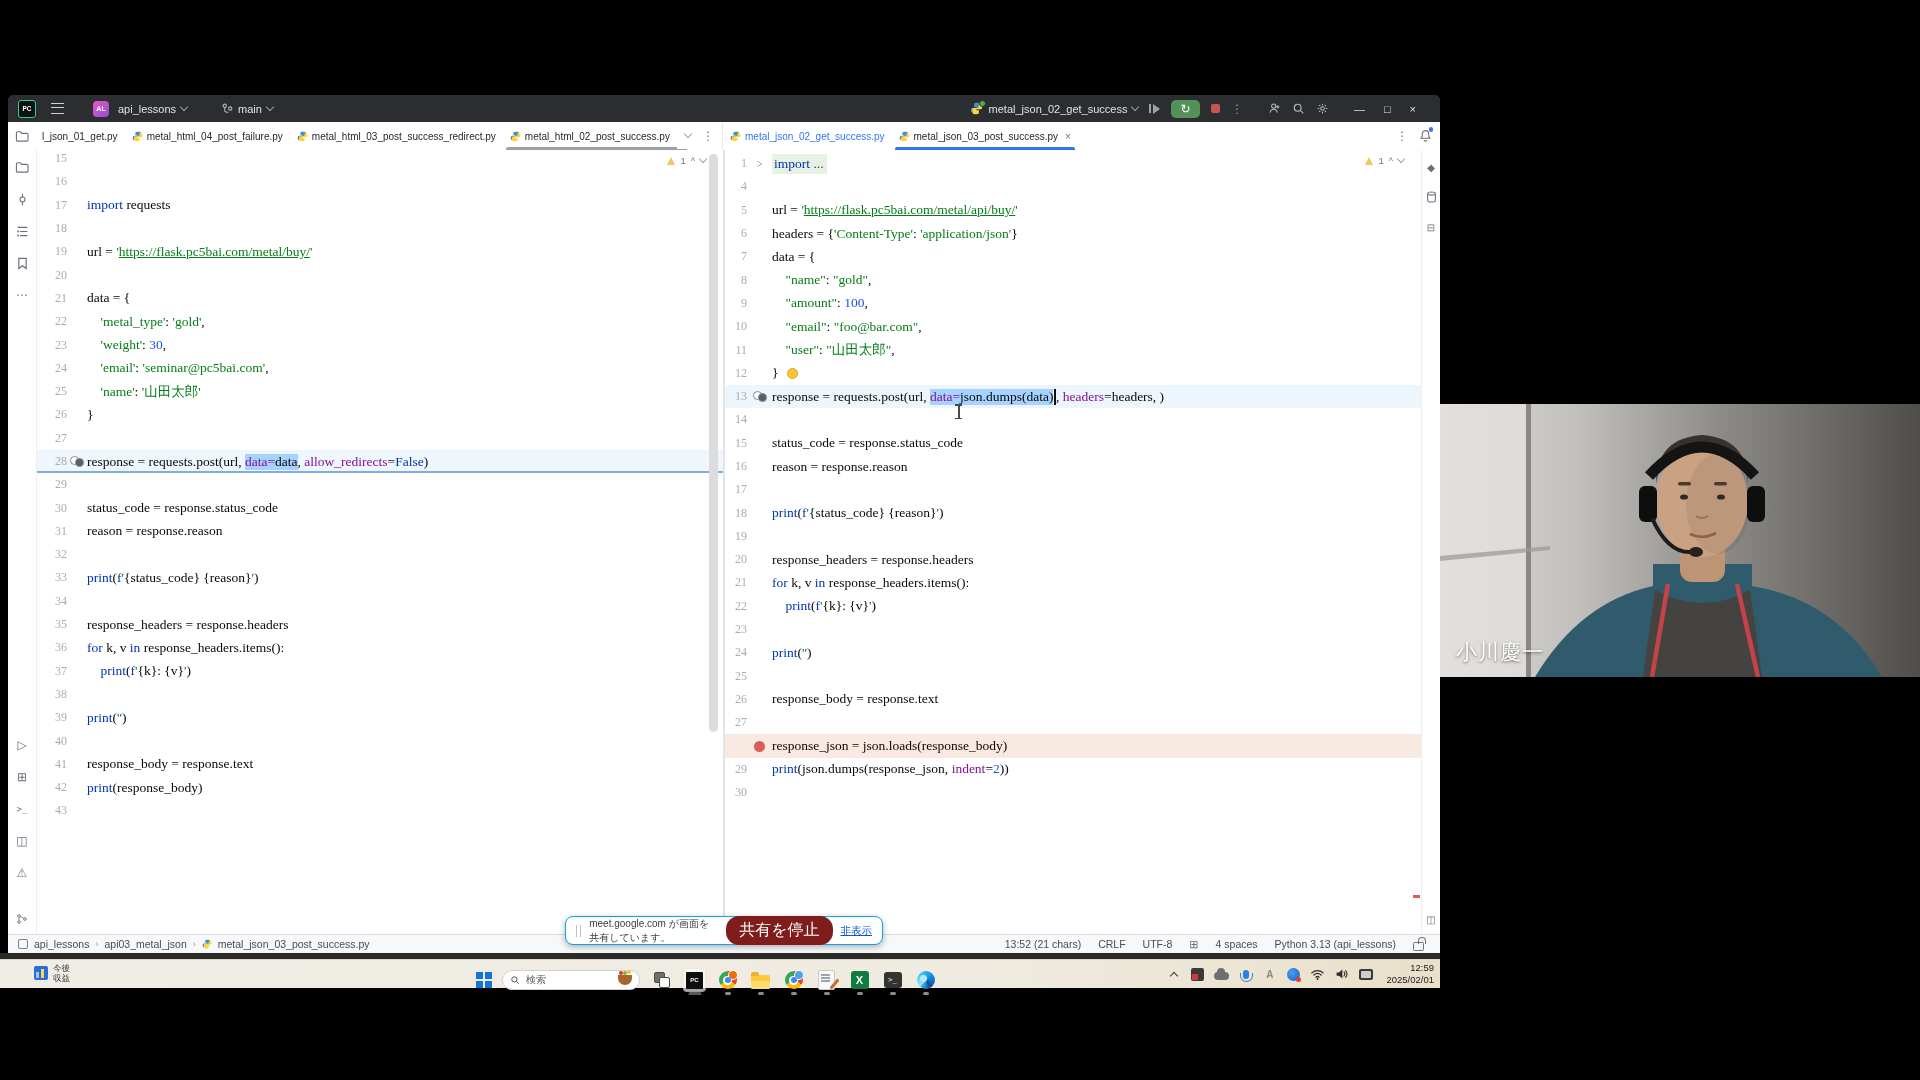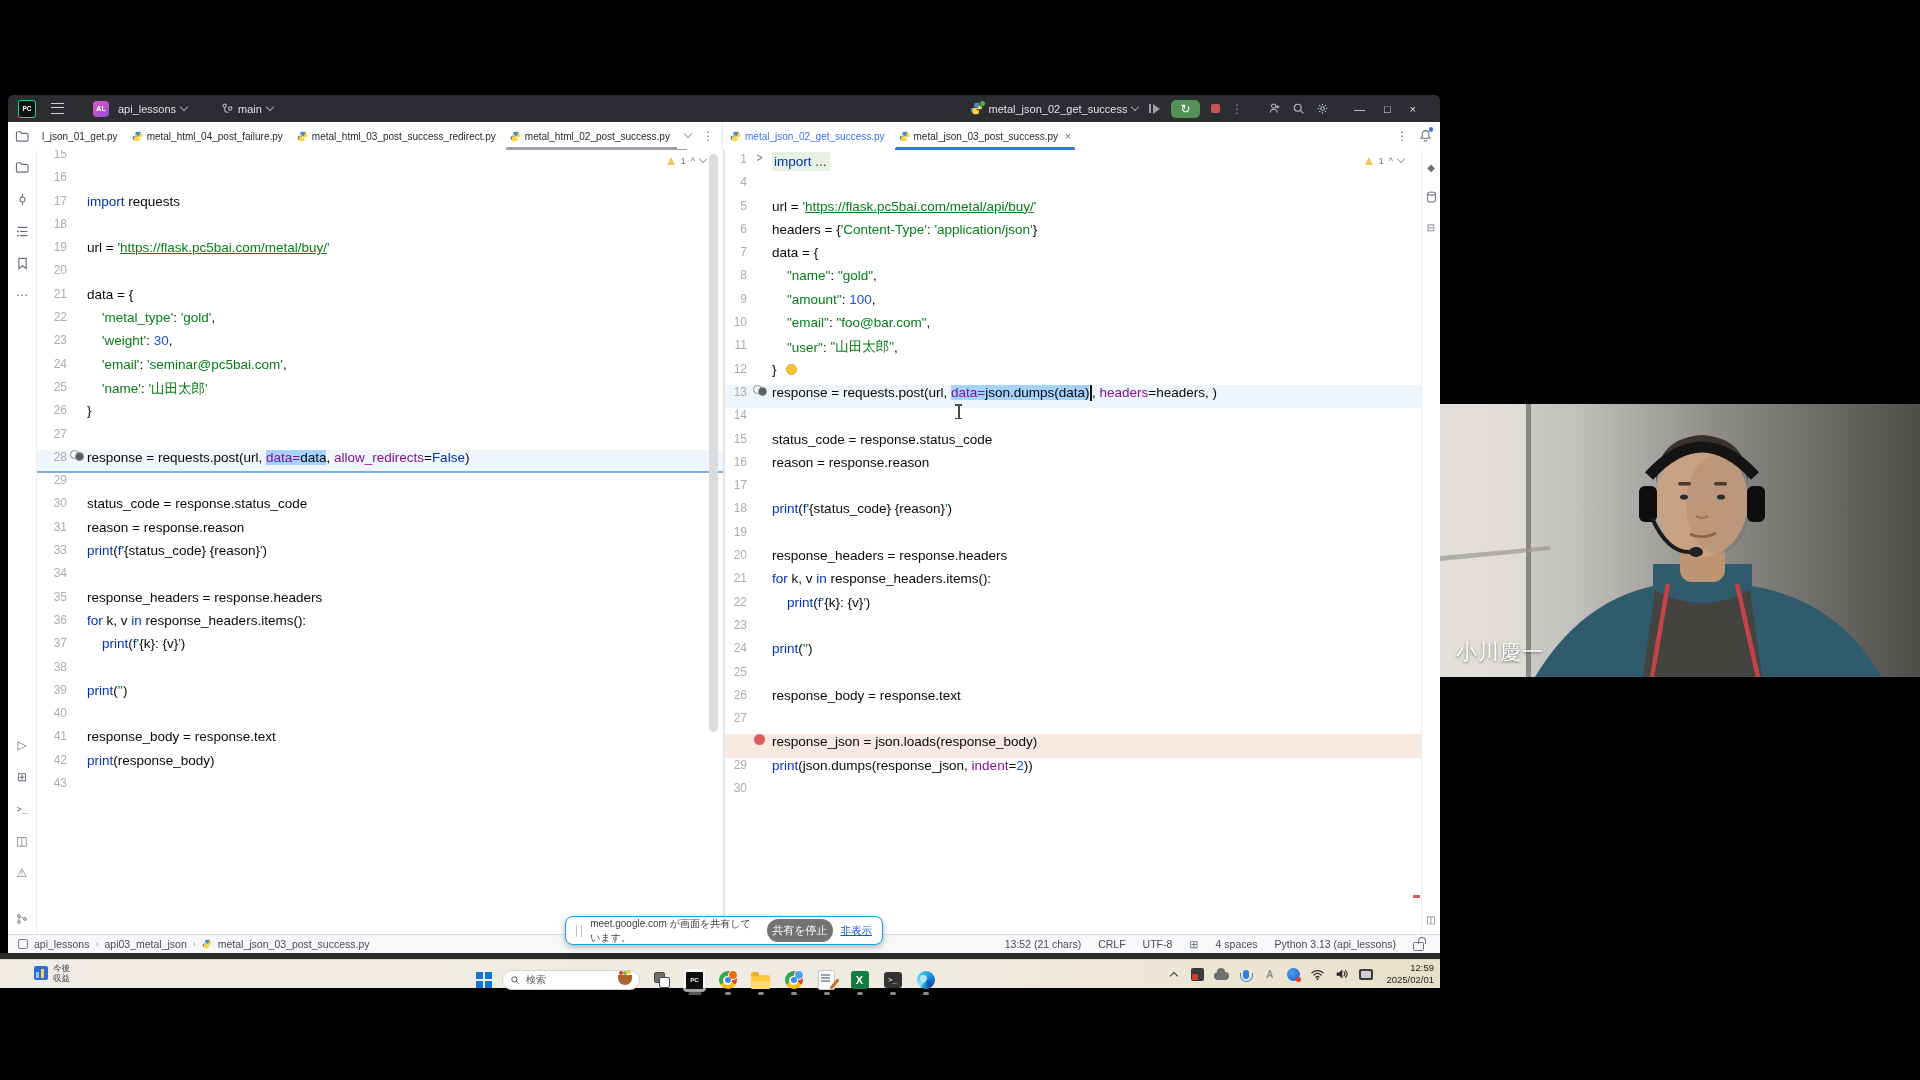--- a/index.html
+++ b/index.html
@@ -47,21 +47,21 @@
     border-right:1px solid #EDEEF0;padding:9px 0 8px;gap:16px;font-size:12px}
   .stripe.r{border-right:0;border-left:1px solid #EDEEF0;width:18px;font-size:10px;gap:14px}
   .stripe .mt{margin-top:auto}
   .sico{width:16px;height:16px;display:flex;align-items:center;justify-content:center}
   .divider{width:2px;background:#E3E4E8;flex:none}
   .pane{position:relative;height:100%;overflow:hidden;background:#fff}
   .pane-l{width:686px;flex:none}
   .pane-r{flex:1}
   .codehost{padding-top:2px}
   .pane-l .codehost{margin-top:-5px}
-  .cl{display:flex;align-items:flex-start;height:23.3px;font-family:Liberation Sans, sans-serif;font-size:13.5px;white-space:pre}
+  .cl{display:flex;align-items:center;height:23.3px;font-family:Liberation Serif, serif;font-size:13.5px;white-space:pre}
   .g{width:30px;text-align:right;color:#A9ACB2;font-size:12px;flex:none}
   .pane-r .g{width:22px}
   .gi{width:20px;flex:none;display:flex;justify-content:center;align-items:center}
   .pane-r .gi{width:25px}
   .ct{flex:1;display:flex;align-items:center}
   .row-caret{background:#EDF5FD}
   .row-caretu{background:#EFF6FE;box-shadow:inset 0 -2px 0 #82ABE2}
   .row-bp{background:#F8E9E1}
   .tok-pl{color:#080808}.tok-kw{color:#0033B3}.tok-str{color:#067D17}
   .tok-url{color:#067D17;text-decoration:underline}.tok-num{color:#1750EB}.tok-par{color:#871094}
@@ -90,21 +90,21 @@
   .modico{width:8px;height:8px;border:1.3px solid #7C7F88;border-radius:2px}
   .sb-right{margin-left:auto;display:flex;align-items:center;gap:17px;padding-right:16px}
   .lockico{width:9px;height:7px;border:1.2px solid #6C707E;border-radius:1.5px;position:relative;margin-top:5px}
   .lockico::before{content:'';position:absolute;width:6px;height:6px;border:1.2px solid #6C707E;border-bottom:0;border-radius:4px 4px 0 0;top:-6.5px;left:3.5px}
   .gridico{color:#6C707E;font-size:11px}
   
   .meetbar{position:absolute;left:565px;top:916px;width:318px;height:29px;background:#fff;border:1px solid #0ea5e9;
     border-radius:8px;box-shadow:0 2px 6px rgba(0,0,0,.3);display:flex;align-items:center;gap:8px;padding:0 10px;
     font-size:10px;color:#3C4043;z-index:40;box-sizing:border-box}
   .mb-handle{width:5px;height:12px;border-left:1.8px solid #BDC1C6;border-right:1.8px solid #BDC1C6}
-  .mb-btn{background:#737373;color:#fff;border-radius:13px;padding:4px 5px;font-size:11px;white-space:nowrap}
+  .mb-btn{background:#7f1d1d;color:#fff;border-radius:13px;padding:4px 13px;font-size:16px;white-space:nowrap}
   .mb-link{color:#0B57D0;text-decoration:underline;font-size:10.5px;white-space:nowrap}
   
   .gapstrip{position:absolute;left:0;top:953px;width:1440px;height:6px;background:#2B2A26}
   .taskbar{position:absolute;left:0;top:959px;width:1440px;height:28px;
     background:linear-gradient(90deg,#F0EDE7 0%,#EFEBE0 68%,#E9E0C9 100%);border-top:1px solid #D9D5C9}
   .tb-widget{position:absolute;left:34px;top:3px;display:flex;align-items:center;gap:5px}
   .widget-ico{width:14px;height:14px;border-radius:2px;background:#2A6DD8;position:relative;overflow:hidden}
   .widget-ico::before{content:'';position:absolute;left:2px;bottom:2px;width:3px;height:6px;background:#9CC3FF}
   .widget-ico::after{content:'';position:absolute;left:7px;bottom:2px;width:3px;height:9px;background:#FFD34D}
   .widget-txt{font-size:8.5px;color:#3B3B3B;line-height:1.2}
@@ -357,20 +357,21 @@
           <div class="cl"><span class="g">22</span><span class="gi"></span><span class="ct"><span class="tok-pl">    </span><span class="tok-str">'metal_type'</span><span class="tok-pl">: </span><span class="tok-str">'gold'</span><span class="tok-pl">,</span></span></div>
           <div class="cl"><span class="g">23</span><span class="gi"></span><span class="ct"><span class="tok-pl">    </span><span class="tok-str">'weight'</span><span class="tok-pl">: </span><span class="tok-num">30</span><span class="tok-pl">,</span></span></div>
           <div class="cl"><span class="g">24</span><span class="gi"></span><span class="ct"><span class="tok-pl">    </span><span class="tok-str">'email'</span><span class="tok-pl">: </span><span class="tok-str">'seminar@pc5bai.com'</span><span class="tok-pl">,</span></span></div>
           <div class="cl"><span class="g">25</span><span class="gi"></span><span class="ct"><span class="tok-pl">    </span><span class="tok-str">'name'</span><span class="tok-pl">: </span><span class="tok-str">'山田太郎'</span></span></div>
           <div class="cl"><span class="g">26</span><span class="gi"></span><span class="ct"><span class="tok-pl">}</span></span></div>
           <div class="cl"><span class="g">27</span><span class="gi"></span><span class="ct"></span></div>
           <div class="cl row-caretu"><span class="g">28</span><span class="gi"><span class="ico-ai"></span></span><span class="ct"><span class="tok-pl">response = requests.post(url, </span><span class="tok-selpar">data=</span><span class="tok-sel">data</span><span class="tok-pl">, </span><span class="tok-par">allow_redirects</span><span class="tok-pl">=</span><span class="tok-kw">False</span><span class="tok-pl">)</span></span></div>
           <div class="cl"><span class="g">29</span><span class="gi"></span><span class="ct"></span></div>
           <div class="cl"><span class="g">30</span><span class="gi"></span><span class="ct"><span class="tok-pl">status_code = response.status_code</span></span></div>
           <div class="cl"><span class="g">31</span><span class="gi"></span><span class="ct"><span class="tok-pl">reason = response.reason</span></span></div>
+          <div class="cl"><span class="g">32</span><span class="gi"></span><span class="ct"></span></div>
           <div class="cl"><span class="g">33</span><span class="gi"></span><span class="ct"><span class="tok-kw">print</span><span class="tok-pl">(</span><span class="tok-kw">f</span><span class="tok-str">'</span><span class="tok-pl">{status_code} {reason}</span><span class="tok-str">'</span><span class="tok-pl">)</span></span></div>
           <div class="cl"><span class="g">34</span><span class="gi"></span><span class="ct"></span></div>
           <div class="cl"><span class="g">35</span><span class="gi"></span><span class="ct"><span class="tok-pl">response_headers = response.headers</span></span></div>
           <div class="cl"><span class="g">36</span><span class="gi"></span><span class="ct"><span class="tok-kw">for</span><span class="tok-pl"> k, v </span><span class="tok-kw">in</span><span class="tok-pl"> response_headers.items():</span></span></div>
           <div class="cl"><span class="g">37</span><span class="gi"></span><span class="ct"><span class="tok-pl">    </span><span class="tok-kw">print</span><span class="tok-pl">(</span><span class="tok-kw">f</span><span class="tok-str">'</span><span class="tok-pl">{k}: {v}</span><span class="tok-str">'</span><span class="tok-pl">)</span></span></div>
           <div class="cl"><span class="g">38</span><span class="gi"></span><span class="ct"></span></div>
           <div class="cl"><span class="g">39</span><span class="gi"></span><span class="ct"><span class="tok-kw">print</span><span class="tok-pl">(</span><span class="tok-str">''</span><span class="tok-pl">)</span></span></div>
           <div class="cl"><span class="g">40</span><span class="gi"></span><span class="ct"></span></div>
           <div class="cl"><span class="g">41</span><span class="gi"></span><span class="ct"><span class="tok-pl">response_body = response.text</span></span></div>
           <div class="cl"><span class="g">42</span><span class="gi"></span><span class="ct"><span class="tok-kw">print</span><span class="tok-pl">(response_body)</span></span></div>

